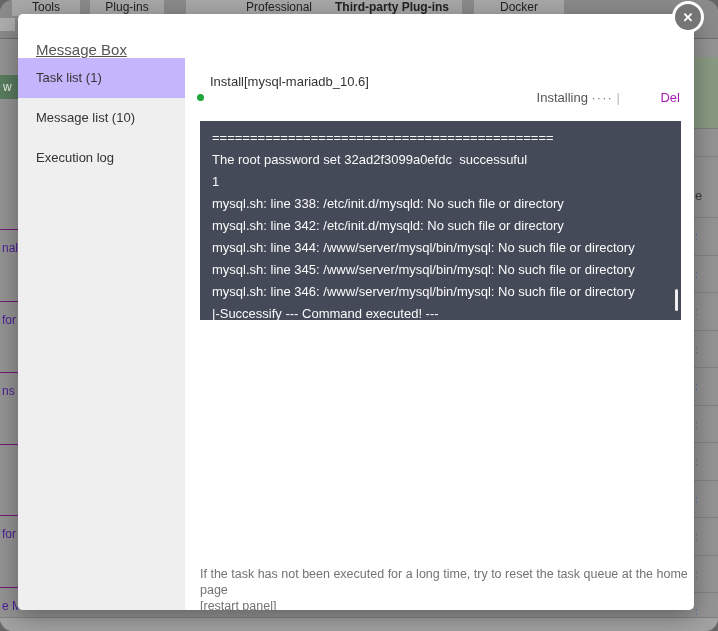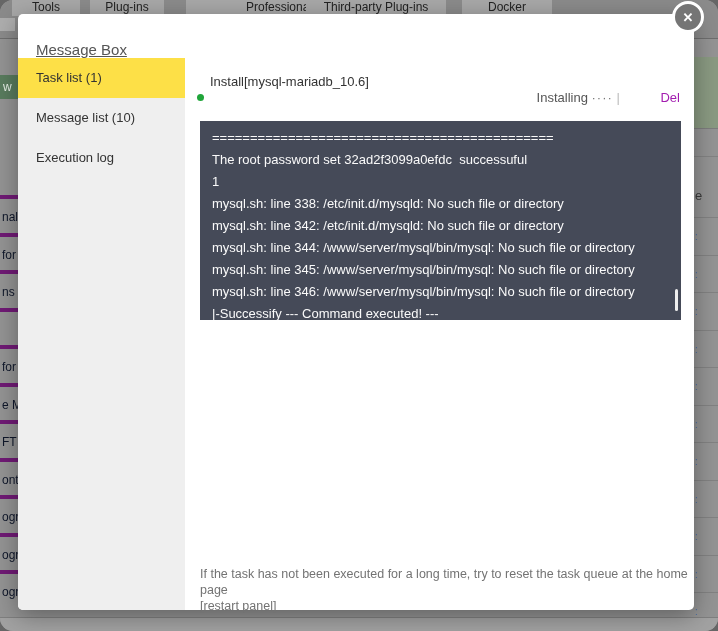--- a/index.html
+++ b/index.html
@@ -7,28 +7,28 @@
          font-family:"Liberation Sans",sans-serif;background:#949494;border-radius:13px;}
 
   
   .bg-topbar{position:absolute;left:0;top:0;width:718px;height:38px;
              background:#8b8b8b;border-bottom:1px solid #6e6e6e;}
   .navtab{position:absolute;top:0;height:16px;background:#a8a8a8;color:#222;
           font-size:12px;line-height:15px;text-align:center;overflow:hidden;}
   .navtab:nth-child(1){left:12px;width:68px;}
   .navtab:nth-child(2){left:90px;width:74px;}
   .navtab:nth-child(3){left:186px;width:98px;padding-left:44px;}
-  .navtab:nth-child(4){left:306px;width:140px;}
-  .navtab:nth-child(5){left:462px;width:90px;}
+  .navtab:nth-child(4){left:322px;width:140px;font-weight:bold;}
+  .navtab:nth-child(5){left:474px;width:90px;}
   .bg-corner{position:absolute;left:0;top:18px;width:15px;height:13px;background:#aeaeae;}
 
   .bg-left-strip{position:absolute;left:0;top:195px;width:18px;}
-  .bg-row-l{height:37.5px;border-top:4px solid #701a75;box-sizing:border-box;
-            font-size:12px;line-height:36px;color:#0f172a;padding-left:2px;
-            white-space:nowrap;overflow:hidden;}
+  .bg-row-l{height:37.5px;border-top:1px solid #701a75;box-sizing:border-box;
+            font-size:12px;line-height:36px;color:#4c1d95;padding-left:2px;
+            white-space:nowrap;overflow:hidden;margin-top:34px;}
   .bg-new-btn{position:absolute;left:0;top:75px;width:18px;height:24px;background:#597c5e;
               color:#e8f0e8;font-size:12px;line-height:24px;padding-left:3px;box-sizing:border-box;}
 
   .bg-right-strip{position:absolute;left:694px;top:217px;width:24px;}
   .bg-row-r{height:37.5px;border-top:1px solid #828282;box-sizing:border-box;
             font-size:10px;line-height:37px;color:#4b6fa5;padding-left:1px;overflow:hidden;}
   .bg-green-band{position:absolute;left:694px;top:57px;width:24px;height:71px;background:#8a9a82;
                  border-bottom:1px solid #7d7d7d;}
   .bg-right-header{position:absolute;left:695px;top:188px;font-size:13px;color:#3a3a3a;}
   .bg-right-line{position:absolute;left:694px;top:156px;width:24px;height:1px;background:#838383;}
@@ -40,21 +40,21 @@
   .modal{position:absolute;left:18px;top:14px;width:676px;height:596px;background:#fff;
          border-radius:5px;box-shadow:0 6px 24px rgba(0,0,0,.35);}
   .modal-title{position:absolute;left:18px;top:27px;font-size:15px;color:#555;text-decoration:underline;}
   .close-btn{position:absolute;left:654px;top:-13px;width:26px;height:26px;border-radius:50%;
              background:#757575;border:3px solid #fff;color:#fff;font-size:13px;font-weight:bold;
              display:flex;align-items:center;justify-content:center;cursor:pointer;box-sizing:content-box;}
 
   .sidebar{position:absolute;left:0;top:44px;bottom:0;width:167px;background:#efefef;
            border-bottom-left-radius:5px;}
   .side-item{height:40px;line-height:40px;padding-left:18px;font-size:13px;color:#333;cursor:pointer;}
-  .side-item.active{background:#fde047;}
+  .side-item.active{background:#c4b5fd;}
 
   .task-dot{position:absolute;left:179px;top:80px;width:7px;height:7px;border-radius:50%;}
   .task-name{position:absolute;left:192px;top:60px;font-size:13px;color:#333;line-height:15px;}
   .task-status{position:absolute;right:14px;top:76px;font-size:13px;line-height:15px;}
   .st-label{color:#555;}
   .st-dots{color:#777;letter-spacing:1px;}
   .st-sep{color:#bbb;}
   .st-del{color:#a21caf;cursor:pointer;margin-left:37px;}
 
   .console{position:absolute;left:182px;top:107px;width:481px;height:199px;background:#454a58;

